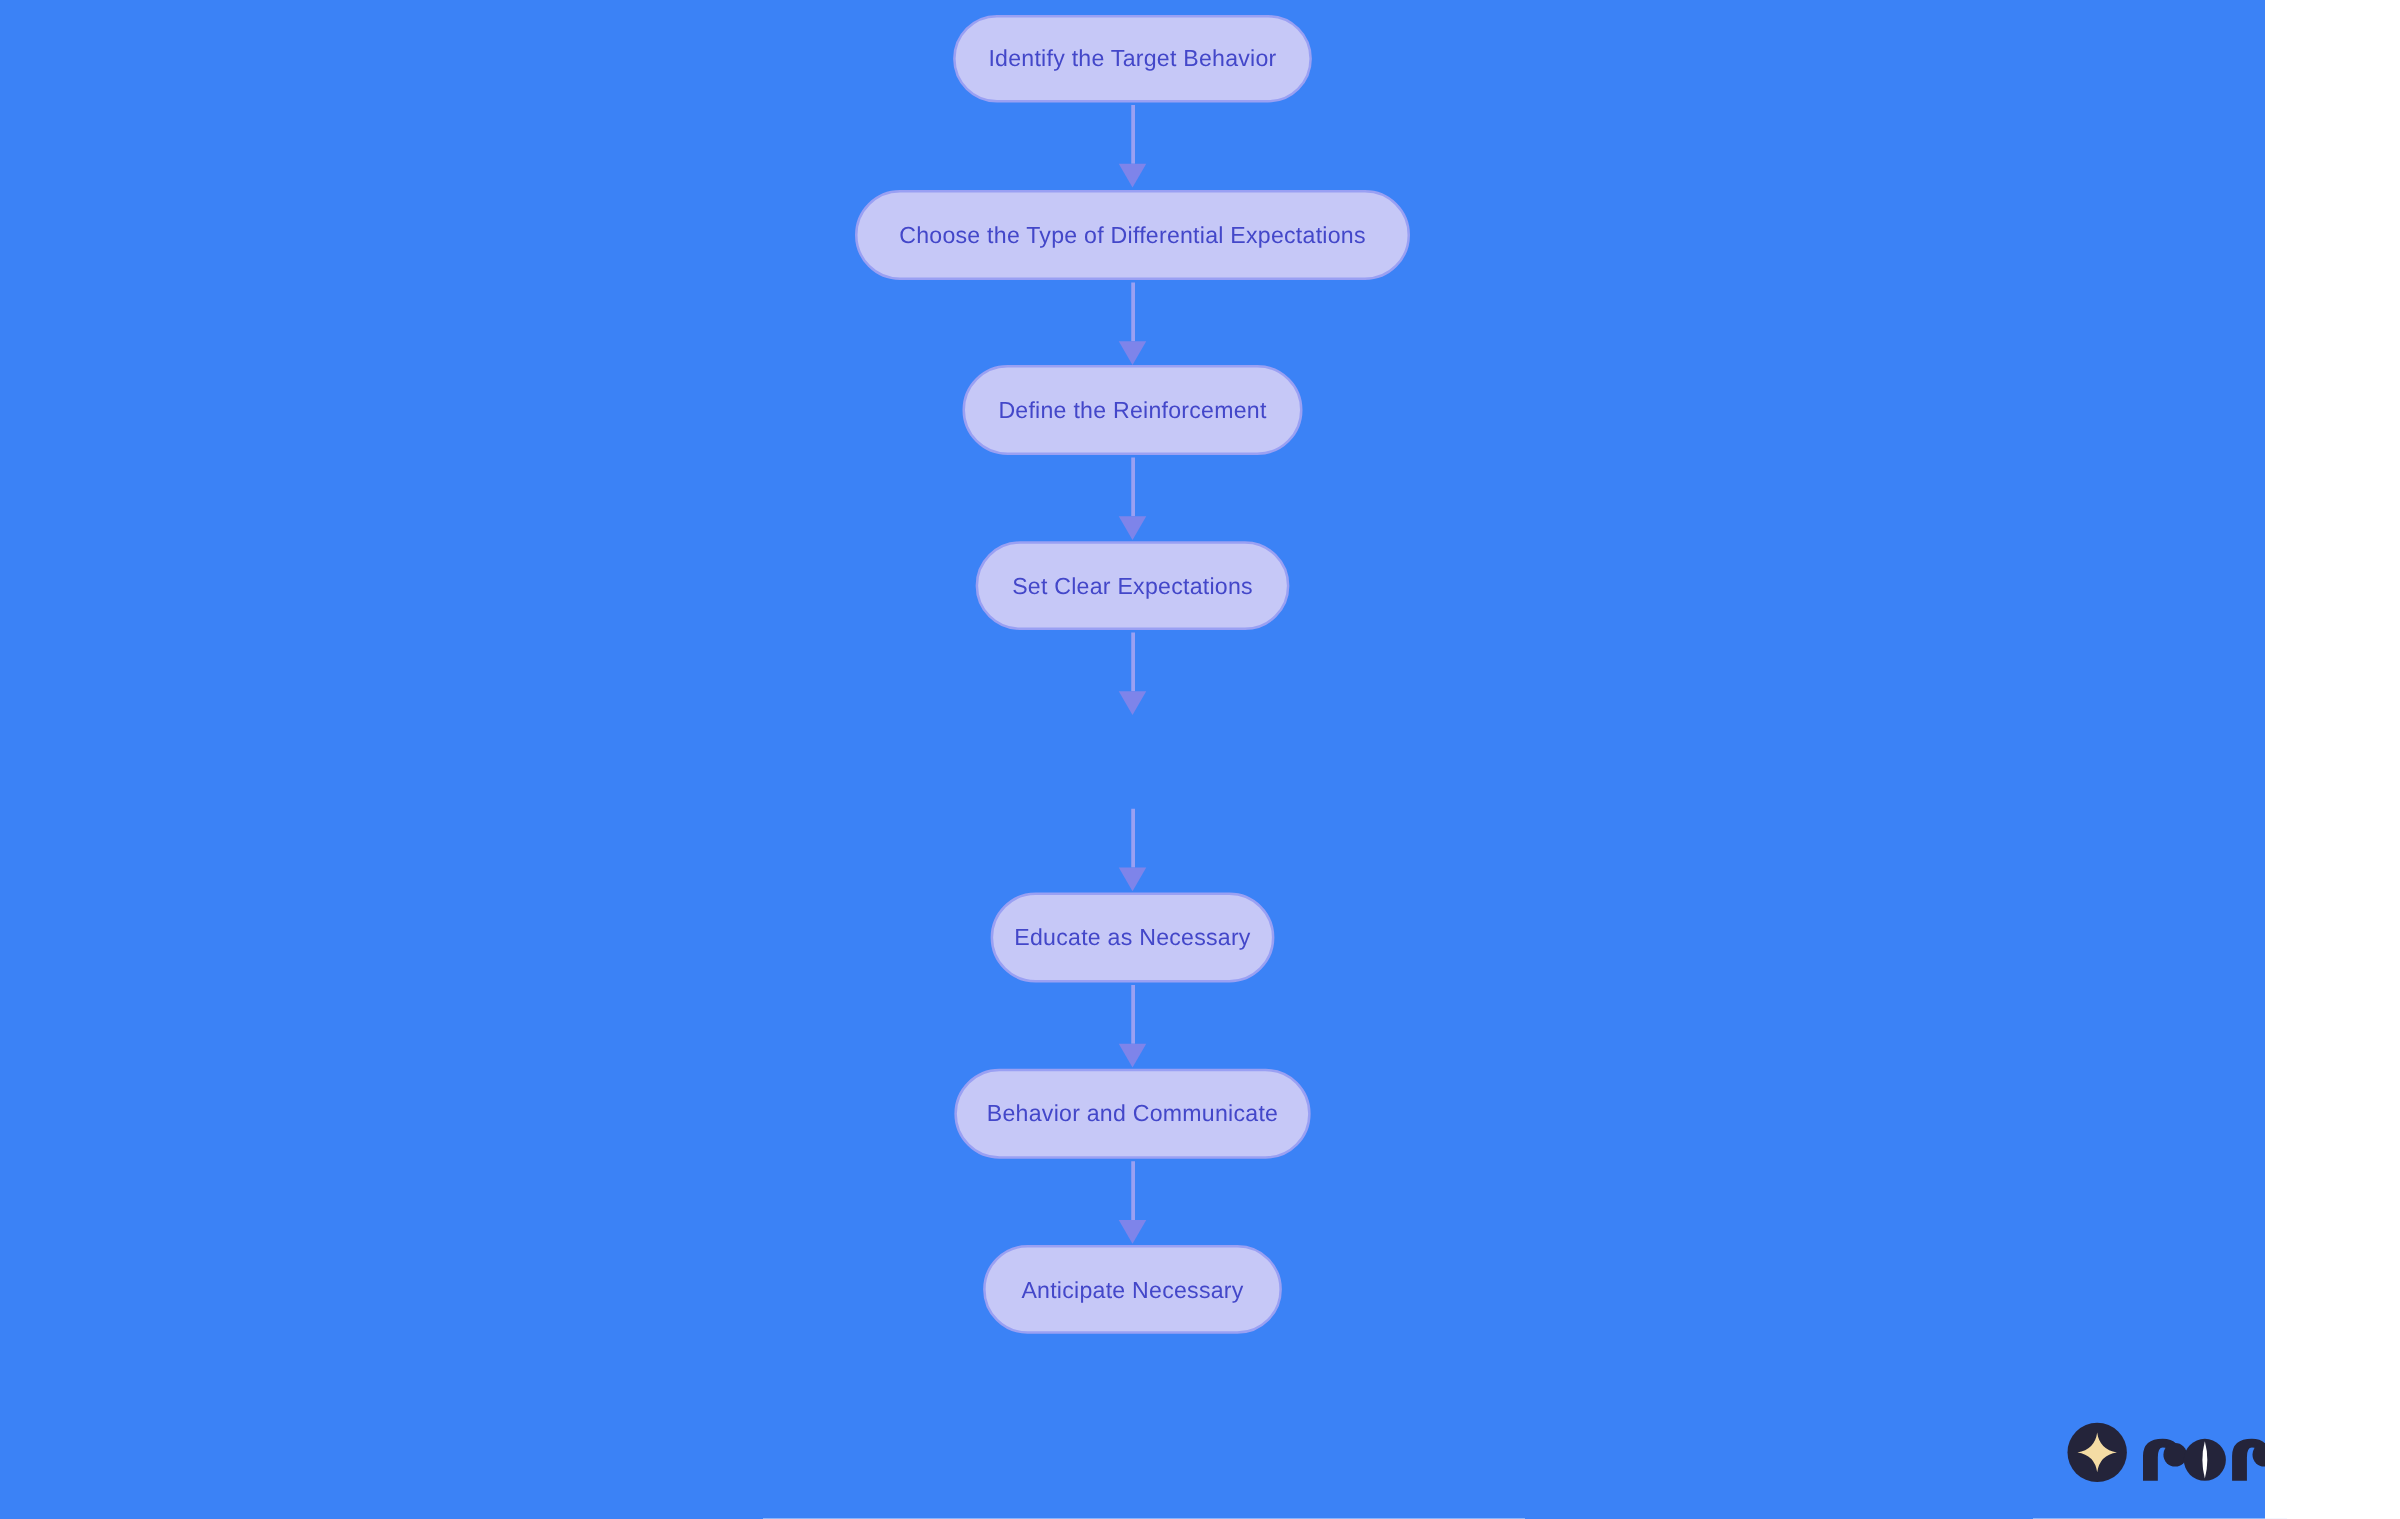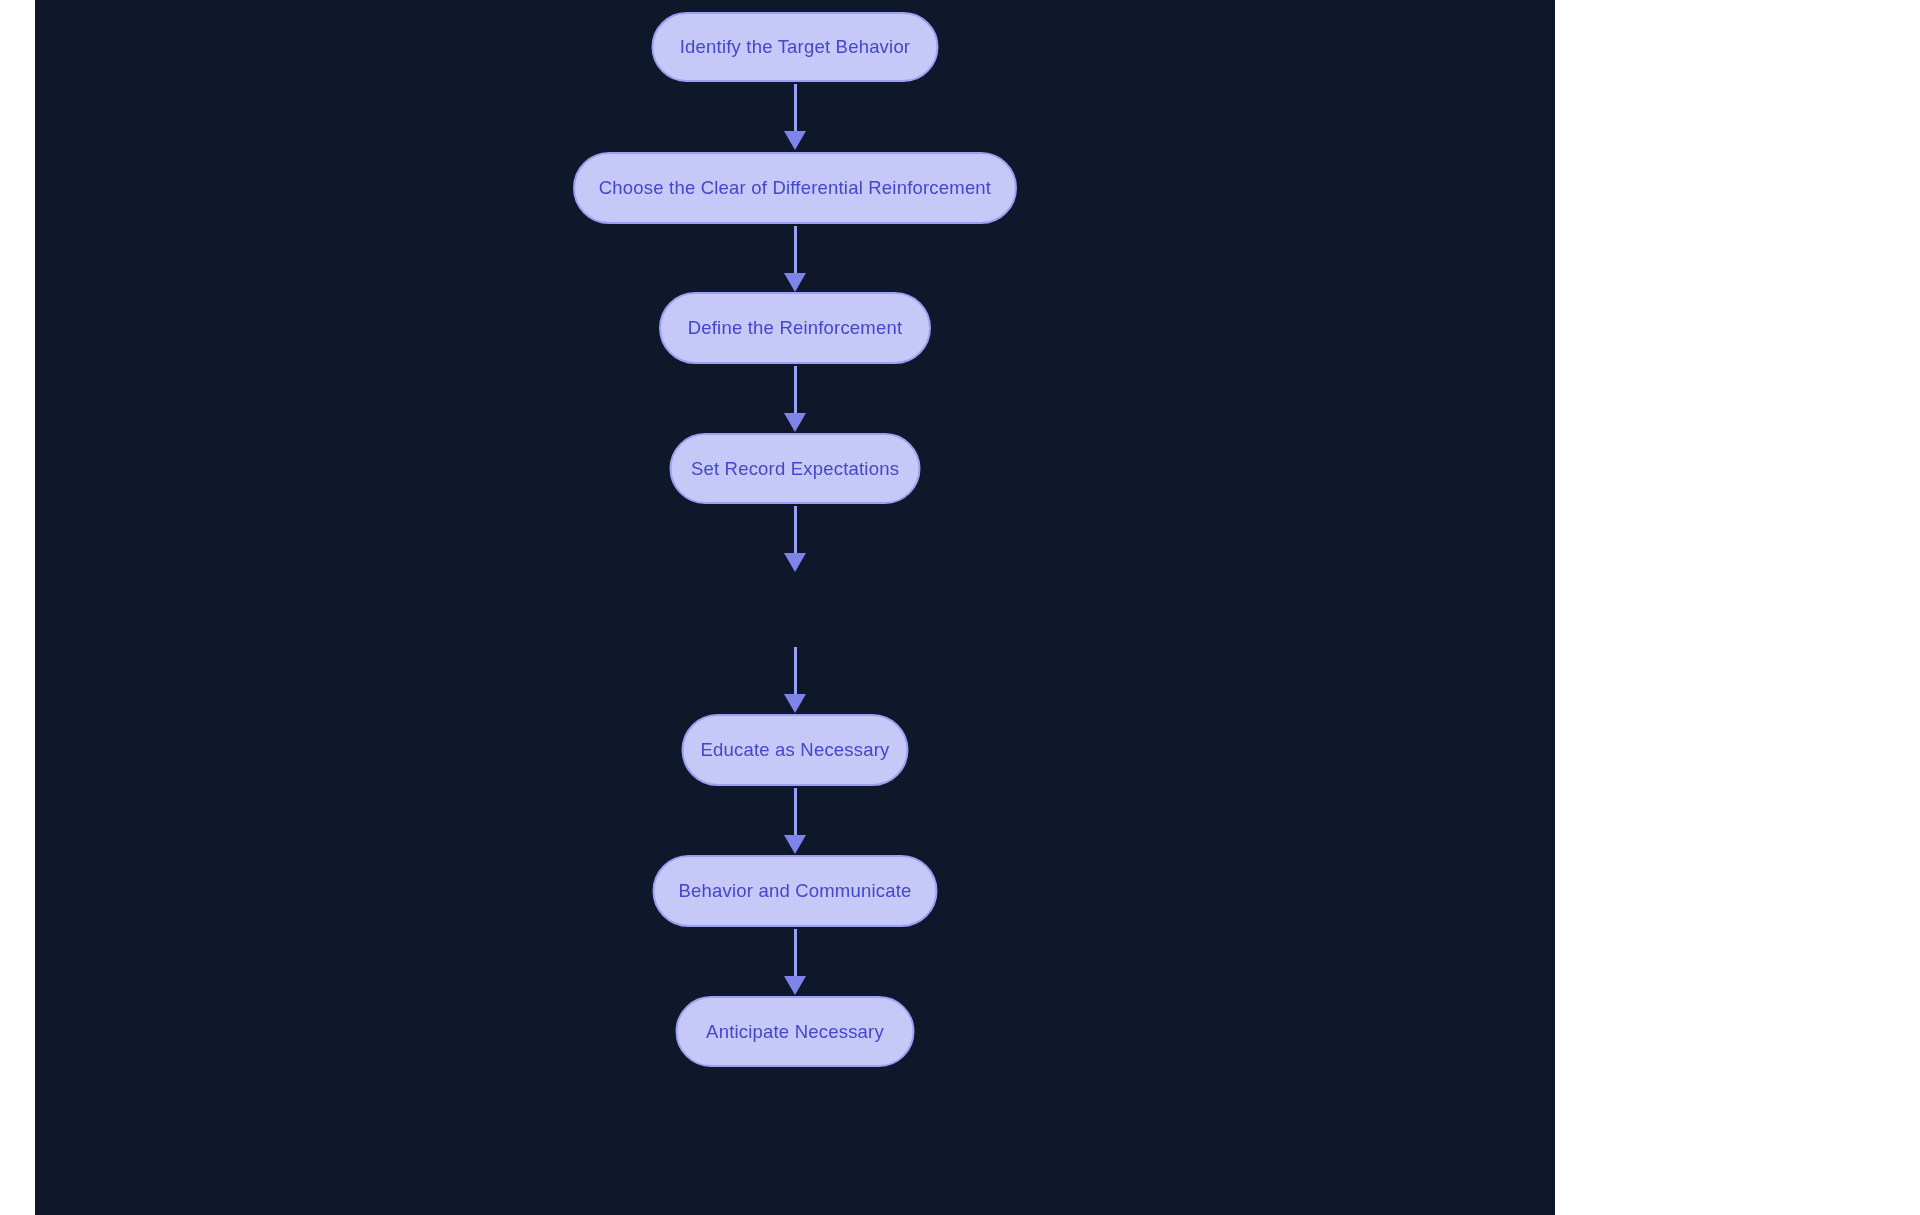--- a/index.html
+++ b/index.html
@@ -3,25 +3,24 @@
 <meta charset="utf-8">
 <style>
   html, body {
     margin: 0;
     padding: 0;
     background: #ffffff;
     font-family: "Liberation Sans", sans-serif;
   }
   .canvas {
     position: relative;
-    width: 1520px;
+    width: 1812px;
     height: 1215px;
-    background: #0f172a;
+    background: #3b82f6;
     overflow: hidden;
-    margin-left: 35px;
   }
   .node {
     position: absolute;
     left: 50%;
     transform: translateX(-50%);
     display: flex;
     align-items: center;
     justify-content: center;
     background: #c6c8f7;
     border: 2px solid #9aa0f3;
@@ -82,37 +81,37 @@
 
   <div class="node node-1">
     <span>Identify the Target Behavior</span>
   </div>
   <div class="arrow arrow-1">
     <div class="arrow-line"></div>
     <div class="arrow-head"></div>
   </div>
 
   <div class="node node-2">
-    <span>Choose the Clear of Differential Reinforcement</span>
+    <span>Choose the Type of Differential Expectations</span>
   </div>
   <div class="arrow arrow-2">
     <div class="arrow-line"></div>
     <div class="arrow-head"></div>
   </div>
 
   <div class="node node-3">
     <span>Define the Reinforcement</span>
   </div>
   <div class="arrow arrow-3">
     <div class="arrow-line"></div>
     <div class="arrow-head"></div>
   </div>
 
   <div class="node node-4">
-    <span>Set Record Expectations</span>
+    <span>Set Clear Expectations</span>
   </div>
   <div class="arrow arrow-4">
     <div class="arrow-line"></div>
     <div class="arrow-head"></div>
   </div>
 
   <div class="arrow arrow-5">
     <div class="arrow-line"></div>
     <div class="arrow-head"></div>
   </div>

